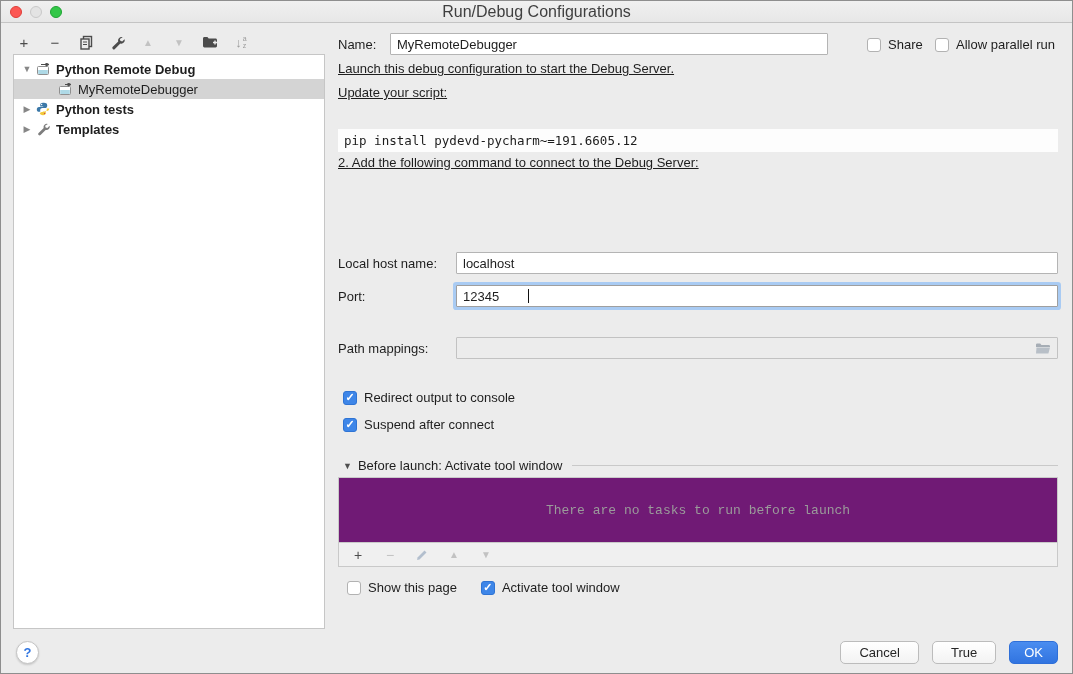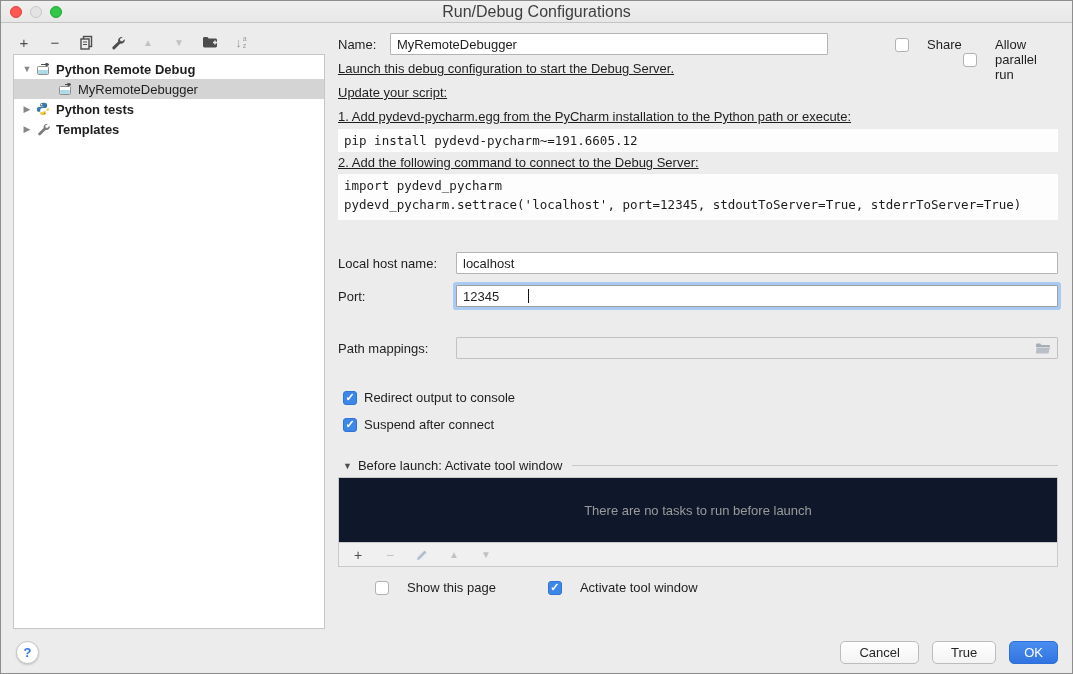--- a/index.html
+++ b/index.html
@@ -52,42 +52,42 @@
     background:#ffffff; border:1px solid #b4b4b4; border-radius:1px;
     display:flex; align-items:center; padding:0 6px; height:22px; font-size:13px;
   }
   .name-row { position:absolute; top:32px; left:0; right:0; height:24px; }
   .name-row .lbl { position:absolute; top:4px; left:0; }
   .name-field { position:absolute; left:52px; top:0; width:438px; }
   .cb { width:14px; height:14px; border:1px solid #b2b2b2; border-radius:3px; background:#fff;
         display:inline-flex; align-items:center; justify-content:center; flex:0 0 auto; }
   .cb.checked { background:var(--checkbox-blue,#3e86e8); border-color:#2f74d4; }
   .cb.checked::after { content:"✓"; color:#fff; font-size:11px; font-weight:bold; line-height:1; }
-  .cb-row { display:inline-flex; align-items:center; gap:18px;margin-left:28px; }
+  .cb-row { display:inline-flex; align-items:center; gap:7px; }
   .share-row { position:absolute; left:529px; top:4px; }
   .parallel-row { position:absolute; left:597px; top:4px; }
   .codebar {
     position:absolute; left:0; width:720px; background:#fdfdfd;
     font-family:"DejaVu Sans Mono", monospace; font-size:12.5px; color:#1c1c1c;
     padding:2px 6px; line-height:19px;
   }
   .hostport-lbl { position:absolute; left:0; }
   .hp-field { position:absolute; left:118px; width:602px; }
   .port-field { box-shadow:0 0 0 3px var(--focus-ring,#a9cbf3); border-color:#9f9f9f; }
   .caret { display:inline-block; width:1px; height:14px; background:#111; margin-left:1px; }
   .path-field { background:#ececec; color:#8a8a8a; border-color:#c2c2c2;
                 justify-content:space-between; }
   .folder-icon { width:16px; height:13px; }
   .check-line { position:absolute; left:5px; display:flex; align-items:center; gap:7px; }
   
   .bl-header { position:absolute; left:5px; right:0; display:flex; align-items:center; gap:6px; }
   .bl-header .tri-down { font-size:9px; color:#4e4e4e; }
   .bl-header .rule { flex:1; height:1px; background:#c9c9c9; margin-left:4px; }
-  .bl-box { position:absolute; left:0; width:720px; height:66px; background:#0f172a;
-            border:1px solid #c9c9c9; display:flex; align-items:center; justify-content:center; }
+  .bl-box { position:absolute; left:0; width:720px; height:66px; background:#701a75;
+            border:1px solid #c9c9c9; display:flex; align-items:center; justify-content:center;font-family:Liberation Mono, monospace; }
   .bl-box .empty { color:#9b9b9b; font-size:13px; }
   .bl-strip { position:absolute; left:0; width:720px; height:24px; background:#f0f0f0;
               border:1px solid #c9c9c9; border-top:none;
               display:flex; align-items:center; gap:14px; padding-left:10px; }
   .bl-strip .tbtn { font-size:14px; }
   .bl-cbs { position:absolute; left:9px; display:flex; gap:24px; }
   
   .footer-btns { position:absolute; top:640px; right:0; display:flex; gap:13px; }
   .btn { height:23px; padding:0 18px; border:1px solid #bcbcbc; border-radius:5px;
          background:linear-gradient(#ffffff,#f3f3f3); font-size:13px; color:#262626;
@@ -209,30 +209,25 @@
         <span>Share</span>
       </label>
       <label class="cb-row parallel-row">
         <span class="cb"></span>
         <span>Allow parallel run</span>
       </label>
     </div>
 
     <div class="rline" style="top:59px;">Launch this debug configuration to start the Debug Server.</div>
     <div class="rline" style="top:83px;">Update your script:</div>
-    <div class="rline" style="top:107px;">1. Add pydevd-pycharm.egg from the PyCharm installation to the Python path or execute:</div>
 
     <div class="codebar" style="top:128px;">pip install pydevd-pycharm~=191.6605.12</div>
 
     <div class="rline" style="top:153px;">2. Add the following command to connect to the Debug Server:</div>
 
-    <div class="codebar" style="top:173px; height:46px;">
-      <div>import pydevd_pycharm</div>
-      <div>pydevd_pycharm.settrace('localhost', port=12345, stdoutToServer=True, stderrToServer=True)</div>
-    </div>
 
     <div class="hostport-lbl" style="position:absolute; top:255px;">Local host name:</div>
     <div class="field hp-field" style="top:251px;">
       <span>localhost</span>
     </div>
 
     <div class="hostport-lbl" style="position:absolute; top:288px;">Port:</div>
     <div class="field hp-field port-field" style="top:284px;gap:28px;">
       <span>12345</span>
         <span class="caret"></span>

